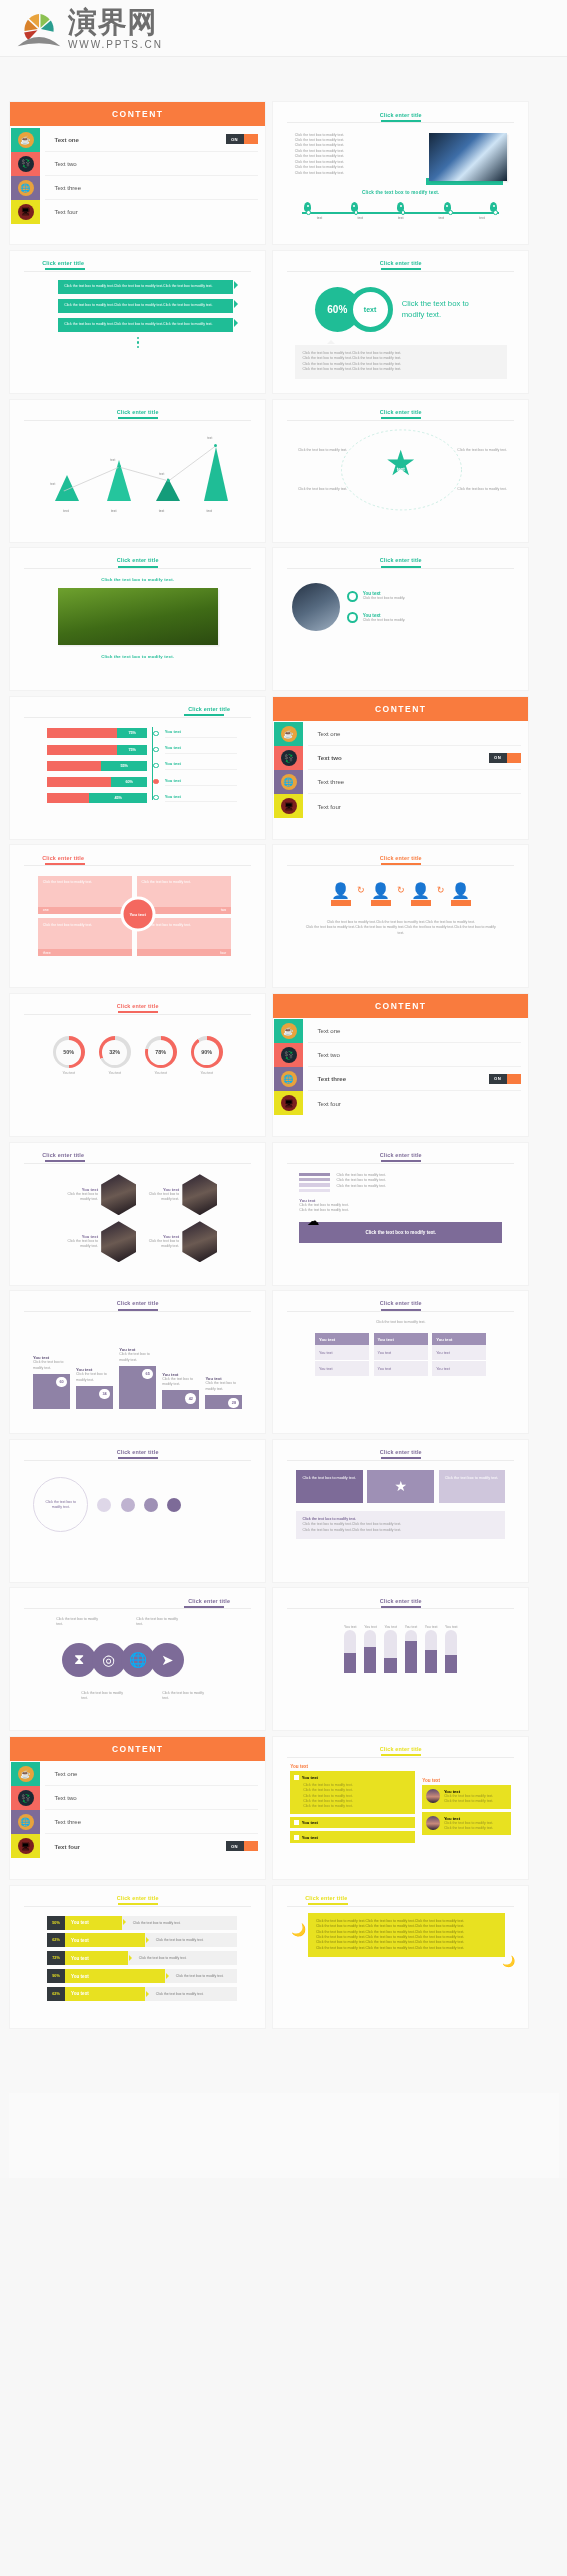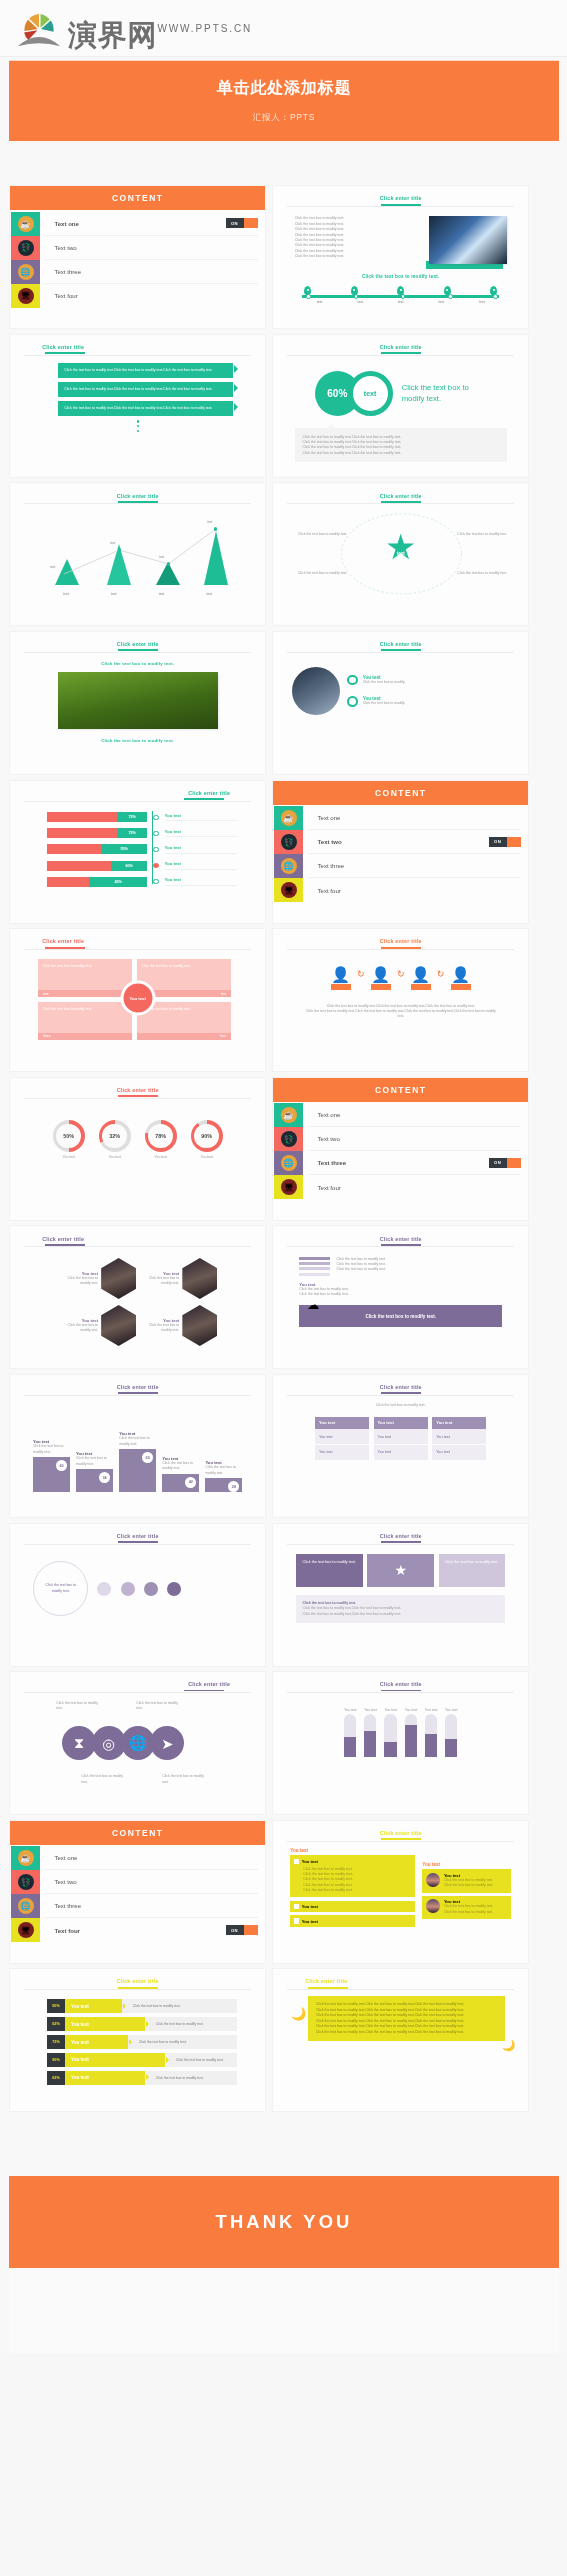--- a/index.html
+++ b/index.html
@@ -8,21 +8,21 @@
     background: #f7f7f7;
     font-family: "Liberation Sans", sans-serif;
     -webkit-font-smoothing: antialiased;
   }
   .page { width:568px; margin:0 auto; background:#f8f8f8; }
 
   
   .site-header { background:#fbfbfb; padding:7.7px 15.4px 6.1px 15.4px; border-bottom:0.8px solid #ededed; }
   .logo-row { display:flex; align-items:flex-end; gap:4.6px; }
   .logo-mark { width:48px; height:42px; position:relative; flex:0 0 auto; }
-  .logo-text-wrap { display:flex; justify-content:flex-end; }
+  .logo-text-wrap { display:flex; flex-direction:column; justify-content:flex-end; }
   .logo-cn { font-size:29px; font-weight:bold; color:#6e6e6e; letter-spacing:0.8px; line-height:1; font-family:"DejaVu Sans", sans-serif;}
   .logo-url { font-size:10px; color:#6e6e6e; letter-spacing:1.9px; margin-top:2.3px; }
 
   
   .title-banner {
     background:#f97b3e; height:81px; margin:3.1px 9.2px 0 9.2px;
     display:flex; flex-direction:column; align-items:center; justify-content:center;
     border-top:1.5px solid #fdd8c4;
   }
   .title-banner h1 { color:#fff; font-size:16px; font-weight:bold; letter-spacing:0.8px; font-family:"DejaVu Sans", sans-serif;}
@@ -152,24 +152,20 @@
           <path d="M3 50 Q31 26 59 50 Q31 42 3 50 Z" fill="#8a8a8a"></path>
         </svg>
       </div>
       <div class="logo-text-wrap">
         <div class="logo-cn">演界网</div>
         <div class="logo-url">WWW.PPTS.CN</div>
       </div>
     </div>
   </div>
 
-  <div class="title-banner">
-    <h1>单击此处添加标题</h1>
-    <div class="sub">汇报人：PPTS</div>
-  </div>
 
   <div class="gap"></div>
   <div class="gap-sm"></div>
 
   <div class="slides">
 
     <div class="slide">
       <div class="content-bar">CONTENT</div>
       <div class="nav-rows" style="margin-top:1.5px;">
         <div class="nav-row">
@@ -1001,19 +997,16 @@
         </div>
         <span style="position:absolute;right:12.3px;bottom:-10.8px;font-size:10.8px;color:#e8e120;">🌙</span>
       </div>
     </div>
 
   </div>
 
   <div class="gap"></div>
   <div class="gap"></div>
 
-  <div class="thanks">
-    <span>THANK YOU</span>
-  </div>
   <div class="footer-pad"></div>
 
 </div>
 
 
 </body></html>

